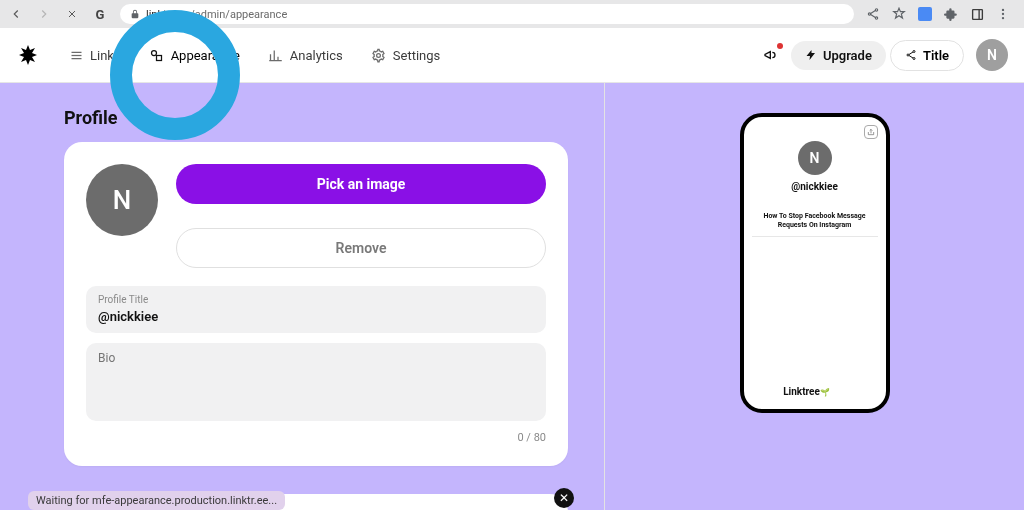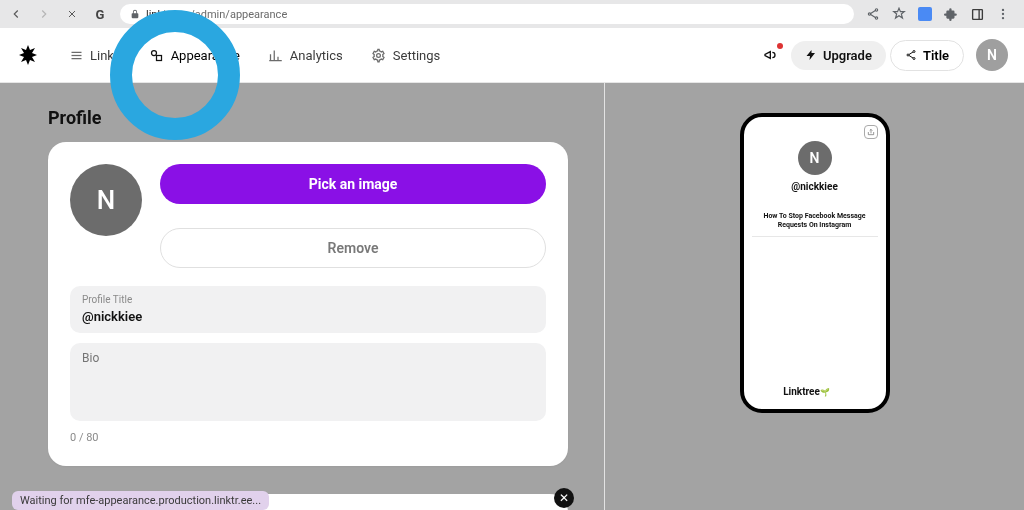--- a/index.html
+++ b/index.html
@@ -23,39 +23,39 @@
 
     .nav-spacer { flex:1; }
     .pill { display:flex; align-items:center; gap:6px; padding:7px 14px; border-radius:999px; font-size:13px; font-weight:600; cursor:pointer;justify-content:center; }
     .upgrade { background:#efefef; color:#111; }
     .share { background:#fff; border:1px solid #e2e2e2; }
     .avatar-top { width:32px; height:32px; border-radius:50%; background:#9f9f9f; color:#fff; display:flex; align-items:center; justify-content:center; font-size:14px; font-weight:600; margin-left:8px; }
     .megaphone { width:20px; height:20px; display:flex; align-items:center; justify-content:center; margin-right:6px; position:relative; }
     .megaphone .dot{ position:absolute; top:-2px; right:-2px; width:6px;height:6px;background:#d33;border-radius:50%;}
 
     
-    .workspace { display:flex; height:427px; background:#a3a3a3; }
+    .workspace { display:flex; height:427px; background:#c4b5fd;padding-left:16px; }
     .left { flex:1; padding:24px 36px 0 48px; overflow:hidden; position:relative; }
     .right { width:420px; border-left:1px solid #e3e3e3; display:flex; align-items:flex-start; justify-content:center; padding-top:30px; }
 
     .section-title { font-size:18px; font-weight:700; color:#111; margin-bottom:14px; }
     .card { background:#fff; border-radius:18px; padding:22px; box-shadow:0 1px 2px rgba(0,0,0,0.04); }
     .profile-row { display:flex; gap:18px; align-items:flex-start; }
     .avatar-big { width:72px; height:72px; border-radius:50%; background:#6c6c6c; color:#fff; display:flex; align-items:center; justify-content:center; font-size:26px; font-weight:500; flex-shrink:0; }
     .btn-col { flex:1; display:flex; flex-direction:column; gap:24px; }
     .btn-primary { background:#8a10e6; color:#fff; font-weight:700; font-size:14px; padding:12px; border-radius:999px; text-align:center; cursor:pointer; }
     .btn-secondary { background:#fff; border:1px solid #e0e0e0; color:#797979; font-weight:600; font-size:14px; padding:11px; border-radius:999px; text-align:center; cursor:pointer; }
 
     .field-group { margin-top:18px; }
     .field { background:#f1f1f2; border-radius:10px; padding:8px 12px; margin-bottom:10px; }
     .field-label { font-size:10px; color:#8a8a8a; margin-bottom:1px; }
     .field-input { width:100%; border:none; background:transparent; font-size:13px; color:#111; outline:none; font-weight:600;}
     .textarea-field { height:78px; }
     .textarea-field textarea { border:none; background:transparent; width:100%; height:100%; resize:none; font-size:12px; color:#8a8a8a; outline:none; font-family:inherit;}
-    .counter { text-align:left; font-size:11px; color:#8a8a8a; }
+    .counter { text-align:right; font-size:11px; color:#8a8a8a; }
 
     .themes-card { margin-top:28px; position:relative; background:#fff; border-radius:18px; padding:10px; }
     .theme-thumbs { display:flex; gap:10px; height:40px; overflow:hidden;}
     .thumb { width:78px; height:34px; border-radius:6px; background:linear-gradient(135deg,#7b3cf0,#b23cf0); }
     .thumb.g { background:linear-gradient(135deg,#9deed2,#64d4a7); }
     .close-badge { position:absolute; top:-6px; right:-6px; width:20px; height:20px; background:#111; border-radius:50%; color:#fff; display:flex; align-items:center; justify-content:center; font-size:12px; cursor:pointer;}
 
     .status-strip { position:absolute; bottom:0; left:12px; background:#e1d1ec; color:#3a3a3a; font-size:11px; padding:3px 8px;border-radius:6px; }
 
     

